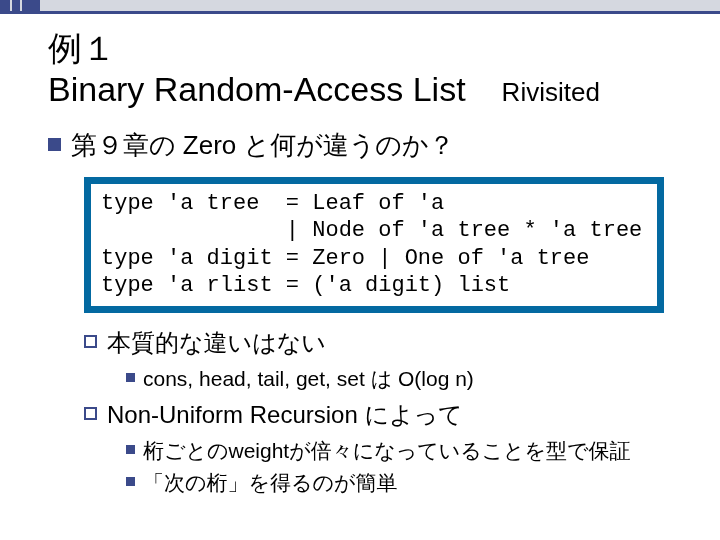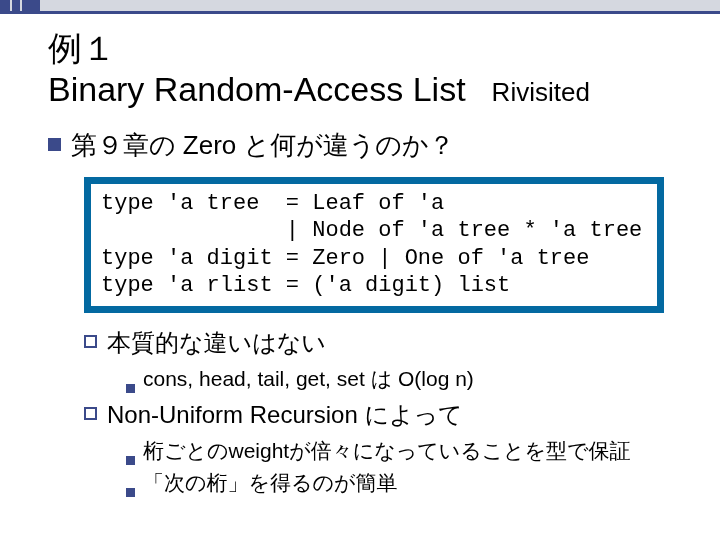--- a/index.html
+++ b/index.html
@@ -42,21 +42,21 @@
     font-size: 34px;
     font-weight: normal;
     line-height: 1.2;
   }
   .title-row2 {
     font-size: 34px;
     font-weight: normal;
     line-height: 1.2;
     display: flex;
     align-items: baseline;
-    gap: 26px;
+    gap: 36px;
   }
   .title-sub {
     font-size: 26px;
     font-weight: normal;
   }
 
   .lvl1 {
     display: flex;
     align-items: flex-start;
     gap: 10px;
@@ -95,21 +95,21 @@
 
   .lvl2 {
     display: flex;
     align-items: flex-start;
     gap: 10px;
     font-size: 24px;
     margin: 6px 0 6px 36px;
   }
   .lvl3 {
     display: flex;
-    align-items: flex-end;
+    align-items: flex-start;
     gap: 8px;
     font-size: 21px;
     margin: 4px 0 4px 78px;
   }
 </style>
 </head>
 <body>
 
 <div class="topbar">
   <div class="seg s1"></div>

